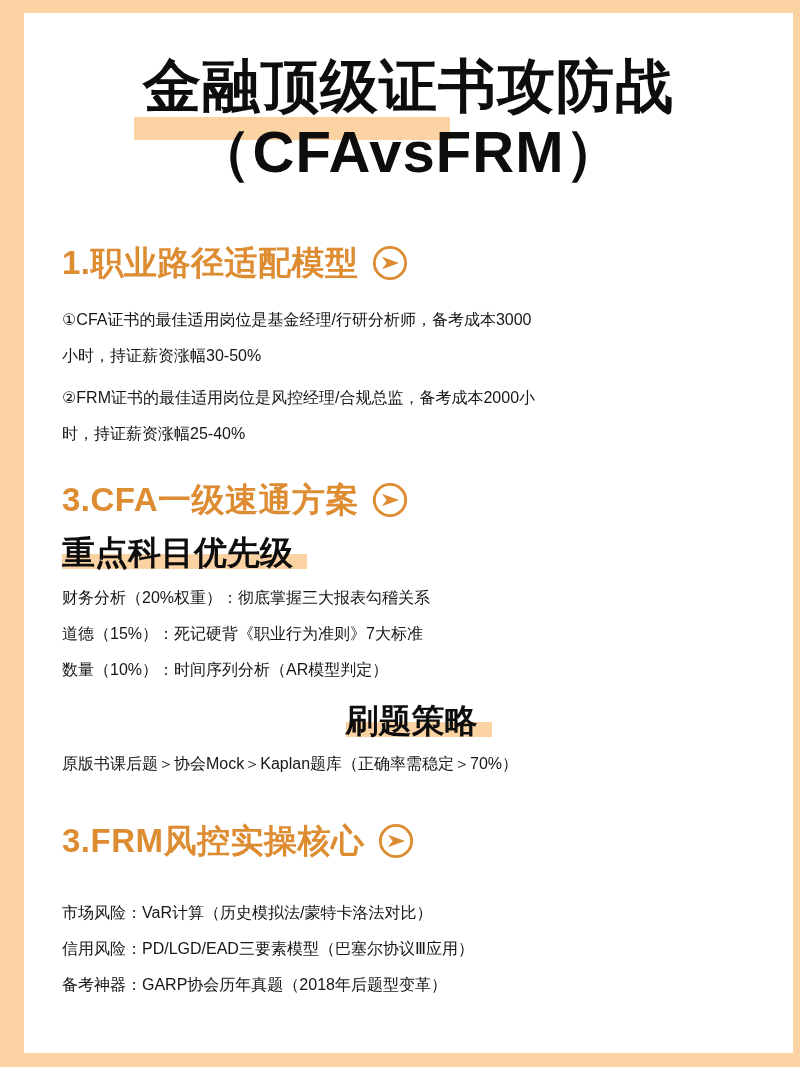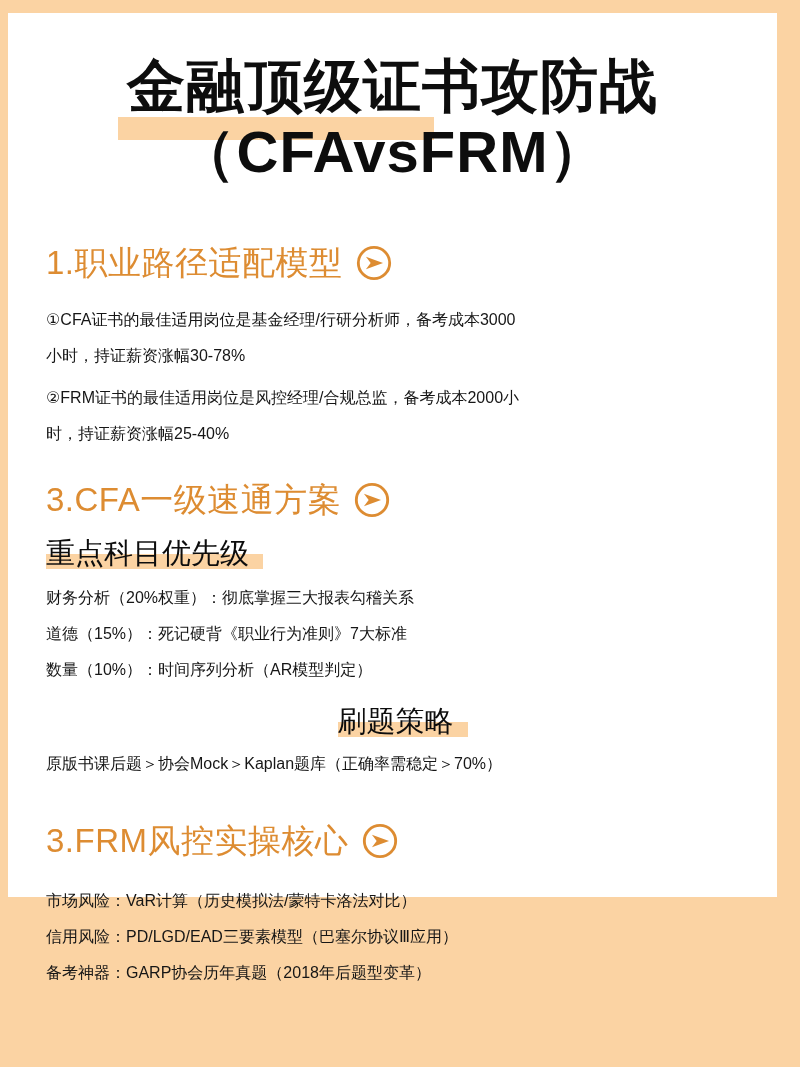--- a/index.html
+++ b/index.html
@@ -10,24 +10,24 @@
     width: 800px;
     height: 1067px;
     position: relative;
     background: #FBD3A3;
     font-family: "Liberation Sans", "DejaVu Sans", sans-serif;
     color: #141414;
     overflow: hidden;
   }
   .card {
     position: absolute;
-    left: 8px;
+    left: 24px;
     top: 13px;
     width: 769px;
-    height: 884px;
+    height: 1040px;
     background: #FFFFFF;
   }
   .title-highlight {
     position: absolute;
     left: 110px;
     top: 104px;
     width: 316px;
     height: 23px;
     background: #FBD3A3;
     z-index: 0;
@@ -46,21 +46,21 @@
   .title-line { display: block; }
   .content {
     padding: 0 18px 0 38px;
   }
   .section-heading {
     display: flex;
     align-items: center;
     gap: 12px;
     font-size: 33px;
     line-height: 44px;
-    font-weight: 400;
+    font-weight: 700;
     color: #DD8C32;
     letter-spacing: 0.5px;
   }
   .sec-1 { margin-top: 56px; }
   .sec-2 { margin-top: 26px; }
   .sec-3 { margin-top: 37px; gap: 12px; }
   .circle-arrow { width: 38px; height: 38px; flex: 0 0 auto; }
   .body-para { margin: 0; }
   .para-1 { margin-top: 17px; }
   .para-2 { margin-top: 6px; }
@@ -69,30 +69,30 @@
     font-size: 16px;
     line-height: 36px;
     color: #161616;
     white-space: nowrap;
   }
   .sub-heading { margin: 0; }
   .sub-1 { margin-top: 15px; }
   .sub-2 { margin-top: 17px; text-align: center; }
   .sub-heading .sub-highlight {
     display: inline-block;
-    font-size: 29px;
+    font-size: 33px;
     line-height: 32px;
-    font-weight: 400;
+    font-weight: 700;
     color: #0D0D0D;
     background: linear-gradient(to bottom, rgba(0,0,0,0) 52%, #FBD3A3 52%);
     padding-right: 14px;
   }
   .line-group-a { margin-top: 11px; }
   .line-group-b { margin-top: 9px; }
-  .line-group-c { margin-top: 20px; }
+  .line-group-c { margin-top: 32px; }
 </style>
 </head>
 <body>
 
 <div class="card">
 
   <div class="title-highlight"></div>
 
   <h1 class="title">
     <span class="title-line">金融顶级证书攻防战</span>
@@ -104,21 +104,21 @@
     <div class="section-heading sec-1">
       <span>1.职业路径适配模型</span>
       <svg class="circle-arrow" viewBox="0 0 40 40" aria-hidden="true">
         <circle cx="20" cy="20" r="16.5" fill="none" stroke="#DD8C32" stroke-width="3"></circle>
         <path d="M11.5 13.5 L29.5 20 L11.5 26.5 L16.5 20 Z" fill="#DD8C32"></path>
       </svg>
     </div>
 
     <p class="body-para para-1">
       <span class="body-line">①CFA证书的最佳适用岗位是基金经理/行研分析师，备考成本3000</span>
-      <span class="body-line">小时，持证薪资涨幅30-78%</span>
+      <span class="body-line">小时，持证薪资涨幅30-50%</span>
     </p>
 
     <p class="body-para para-2">
       <span class="body-line">②FRM证书的最佳适用岗位是风控经理/合规总监，备考成本2000小</span>
       <span class="body-line">时，持证薪资涨幅25-40%</span>
     </p>
 
     <div class="section-heading sec-2">
       <span>3.CFA一级速通方案</span>
       <svg class="circle-arrow" viewBox="0 0 40 40" aria-hidden="true">

